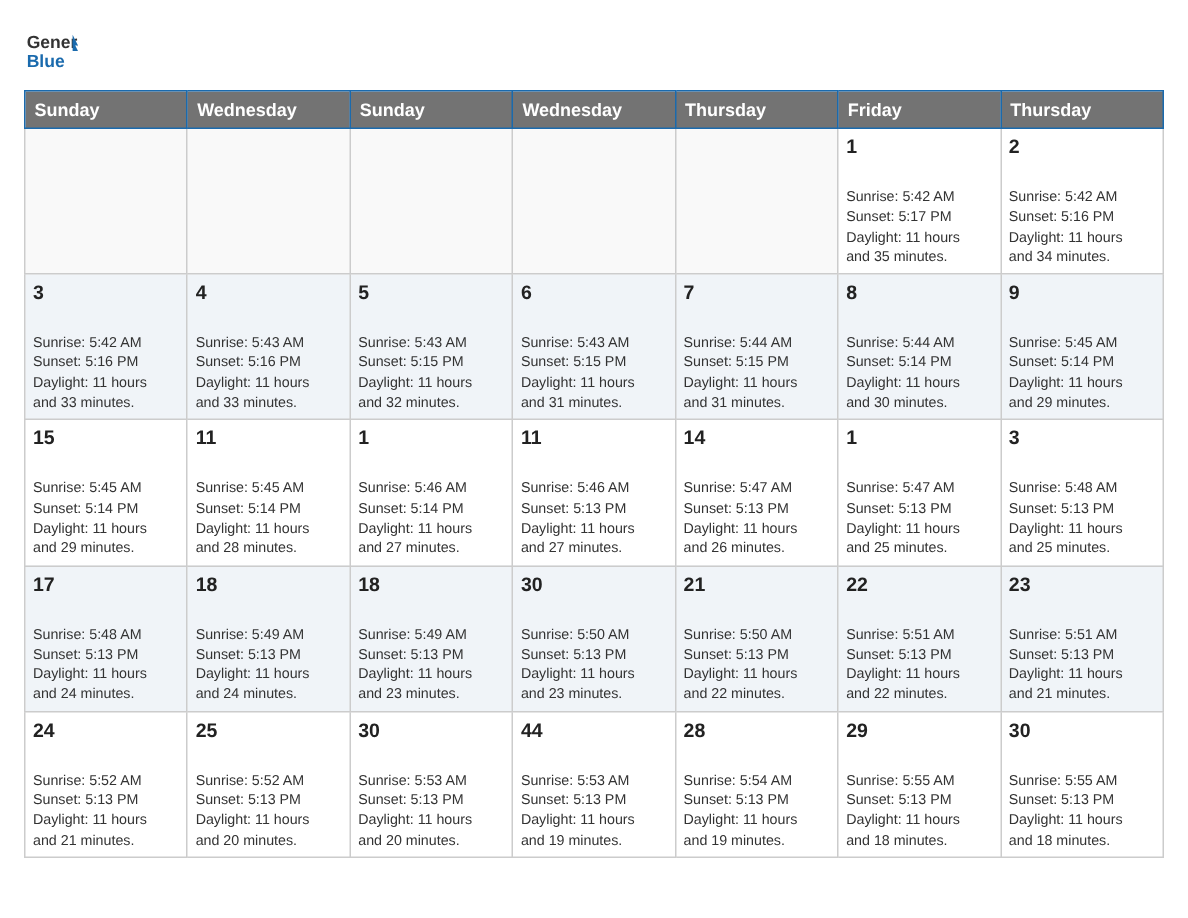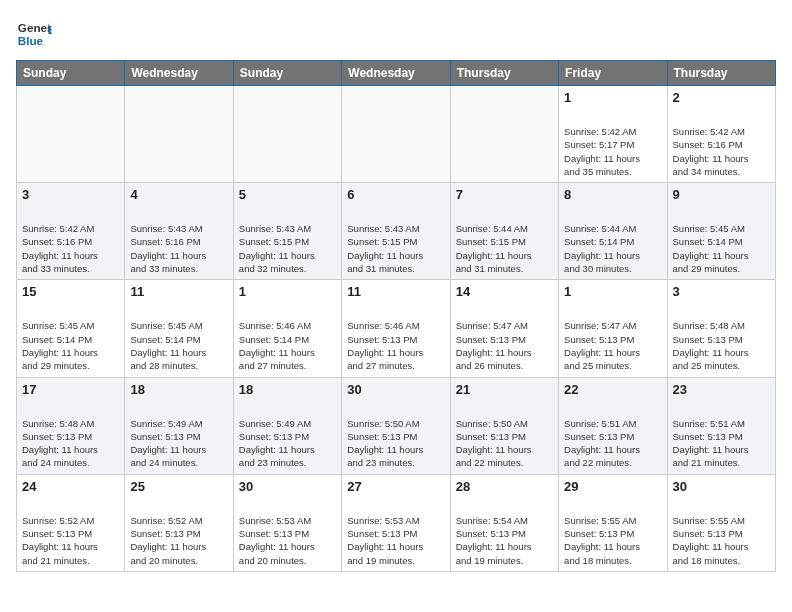--- a/index.html
+++ b/index.html
@@ -300,21 +300,21 @@
 and 20 minutes.</div>
         </td>
         <td>
           <span class="day-num">30</span>
           <div class="day-info" style="white-space: pre-line;">Sunrise: 5:53 AM
 Sunset: 5:13 PM
 Daylight: 11 hours
 and 20 minutes.</div>
         </td>
         <td>
-          <span class="day-num">27</span>
+          <span class="day-num">44</span>
           <div class="day-info" style="white-space: pre-line;">Sunrise: 5:53 AM
 Sunset: 5:13 PM
 Daylight: 11 hours
 and 19 minutes.</div>
         </td>
         <td>
           <span class="day-num">28</span>
           <div class="day-info" style="white-space: pre-line;">Sunrise: 5:54 AM
 Sunset: 5:13 PM
 Daylight: 11 hours

